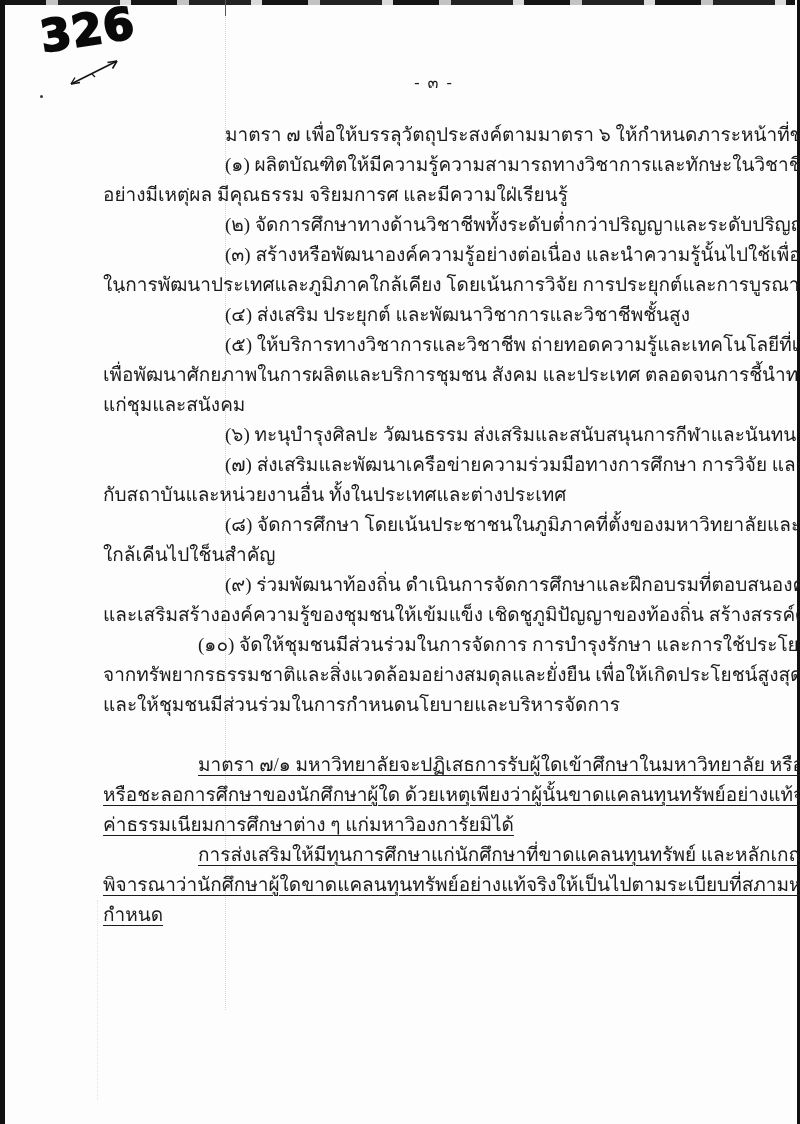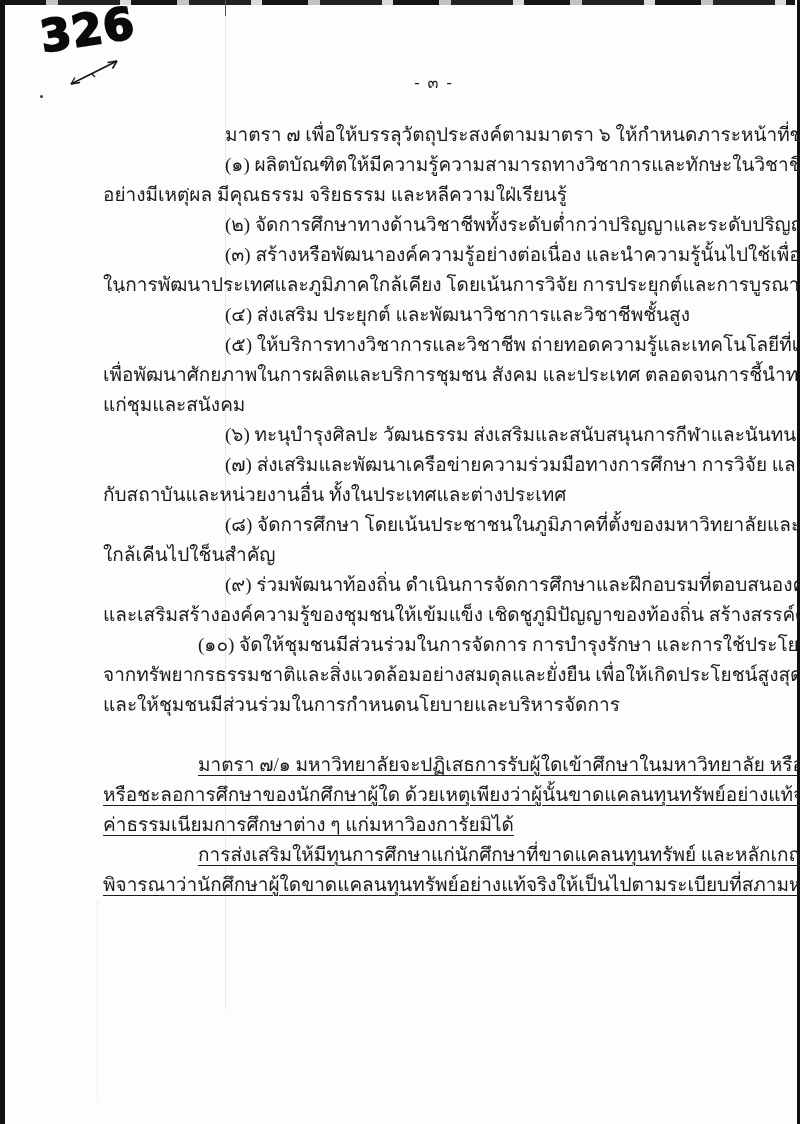--- a/index.html
+++ b/index.html
@@ -91,21 +91,21 @@
     <path d="M59 9 L49.5 10.5 M59 9 L54.5 16.5" stroke="#151515" stroke-width="1.6" fill="none"></path>
     <path d="M13 32 L22 30.5 M13 32 L17 25.5" stroke="#151515" stroke-width="1.4" fill="none"></path>
     <path d="M34 22 l3 3" stroke="#151515" stroke-width="1.2" fill="none"></path>
   </svg>
 
   <div class="pageno">- ๓ -</div>
 
   <div class="body-text" id="doc-body">
       <div class="line ind2"><span>มาตรา ๗  เพื่อให้บรรลุวัตถุประสงค์ตามมาตรา ๖ ให้กำหนดภาระหน้าที่ของ</span></div>
       <div class="line ind2"><span>(๑) ผลิตบัณฑิตให้มีความรู้ความสามารถทางวิชาการและทักษะในวิชาชีพ รู้จักคิด</span></div>
-      <div class="line"><span>อย่างมีเหตุผล มีคุณธรรม จริยธรรม และหลีความใฝ่เรียนรู้</span></div>
+      <div class="line"><span>อย่างมีเหตุผล มีคุณธรรม จริยมการศ และมีความใฝ่เรียนรู้</span></div>
       <div class="line ind2"><span>(๒) จัดการศึกษาทางด้านวิชาชีพทั้งระดับต่ำกว่าปริญญาและระดับปริญญา</span></div>
       <div class="line ind2"><span>(๓) สร้างหรือพัฒนาองค์ความรู้อย่างต่อเนื่อง และนำความรู้นั้นไปใช้เพื่อประโยชน์</span></div>
       <div class="line"><span>ในการพัฒนาประเทศและภูมิภาคใกล้เคียง โดยเน้นการวิจัย การประยุกต์และการบูรณาการภูมิปัญญา</span></div>
       <div class="line ind2"><span>(๔) ส่งเสริม ประยุกต์ และพัฒนาวิชาการและวิชาชีพชั้นสูง</span></div>
       <div class="line ind2"><span>(๕) ให้บริการทางวิชาการและวิชาชีพ ถ่ายทอดความรู้และเทคโนโลยีที่เป็นประโยชน์</span></div>
       <div class="line"><span>เพื่อพัฒนาศักยภาพในการผลิตและบริการชุมชน สังคม และประเทศ ตลอดจนการชี้นำทางเลือกที่ดี</span></div>
       <div class="line"><span>แก่ชุมและสนังคม</span></div>
       <div class="line ind2"><span>(๖) ทะนุบำรุงศิลปะ วัฒนธรรม ส่งเสริมและสนับสนุนการกีฬาและนันทนาการ</span></div>
       <div class="line ind2"><span>(๗) ส่งเสริมและพัฒนาเครือข่ายความร่วมมือทางการศึกษา การวิจัย และการบริการ</span></div>
       <div class="line"><span>กับสถาบันและหน่วยงานอื่น ทั้งในประเทศและต่างประเทศ</span></div>
@@ -114,18 +114,19 @@
       <div class="line ind2"><span>(๙) ร่วมพัฒนาท้องถิ่น ดำเนินการจัดการศึกษาและฝึกอบรมที่ตอบสนองความต้องการ</span></div>
       <div class="line"><span>และเสริมสร้างองค์ความรู้ของชุมชนให้เข้มแข็ง เชิดชูภูมิปัญญาของท้องถิ่น สร้างสรรค์ศิลปวิทยาเพื่อ</span></div>
       <div class="line ind1"><span>(๑๐) จัดให้ชุมชนมีส่วนร่วมในการจัดการ การบำรุงรักษา และการใช้ประโยชน์</span></div>
       <div class="line"><span>จากทรัพยากรธรรมชาติและสิ่งแวดล้อมอย่างสมดุลและยั่งยืน เพื่อให้เกิดประโยชน์สูงสุดแก่ชุมชน</span></div>
       <div class="line"><span>และให้ชุมชนมีส่วนร่วมในการกำหนดนโยบายและบริหารจัดการ</span></div>
       <div class="line ind1 gap"><span class="u">มาตรา ๗/๑  มหาวิทยาลัยจะปฏิเสธการรับผู้ใดเข้าศึกษาในมหาวิทยาลัย หรือยุติ</span></div>
       <div class="line"><span class="u">หรือชะลอการศึกษาของนักศึกษาผู้ใด ด้วยเหตุเพียงว่าผู้นั้นขาดแคลนทุนทรัพย์อย่างแท้จริง เพื่อจ่าย</span></div>
       <div class="line"><span class="u">ค่าธรรมเนียมการศึกษาต่าง ๆ แก่มหาวิองการัยมิได้</span></div>
       <div class="line ind1"><span class="u">การส่งเสริมให้มีทุนการศึกษาแก่นักศึกษาที่ขาดแคลนทุนทรัพย์ และหลักเกณฑ์การ</span></div>
       <div class="line"><span class="u">พิจารณาว่านักศึกษาผู้ใดขาดแคลนทุนทรัพย์อย่างแท้จริงให้เป็นไปตามระเบียบที่สภามหาวิทยาลัย</span></div>
+      <div class="line"><span class="u">กำหนด</span></div>
     </div>
 
   <div class="speck" style="left:40px;top:95px;width:3px;height:3px;"></div>
   <div class="speck" style="left:187px;top:188px;width:2px;height:2px;"></div>
   <div class="speck" style="left:118px;top:291px;width:2px;height:2px;"></div>
 </div>
 
 </body></html>

